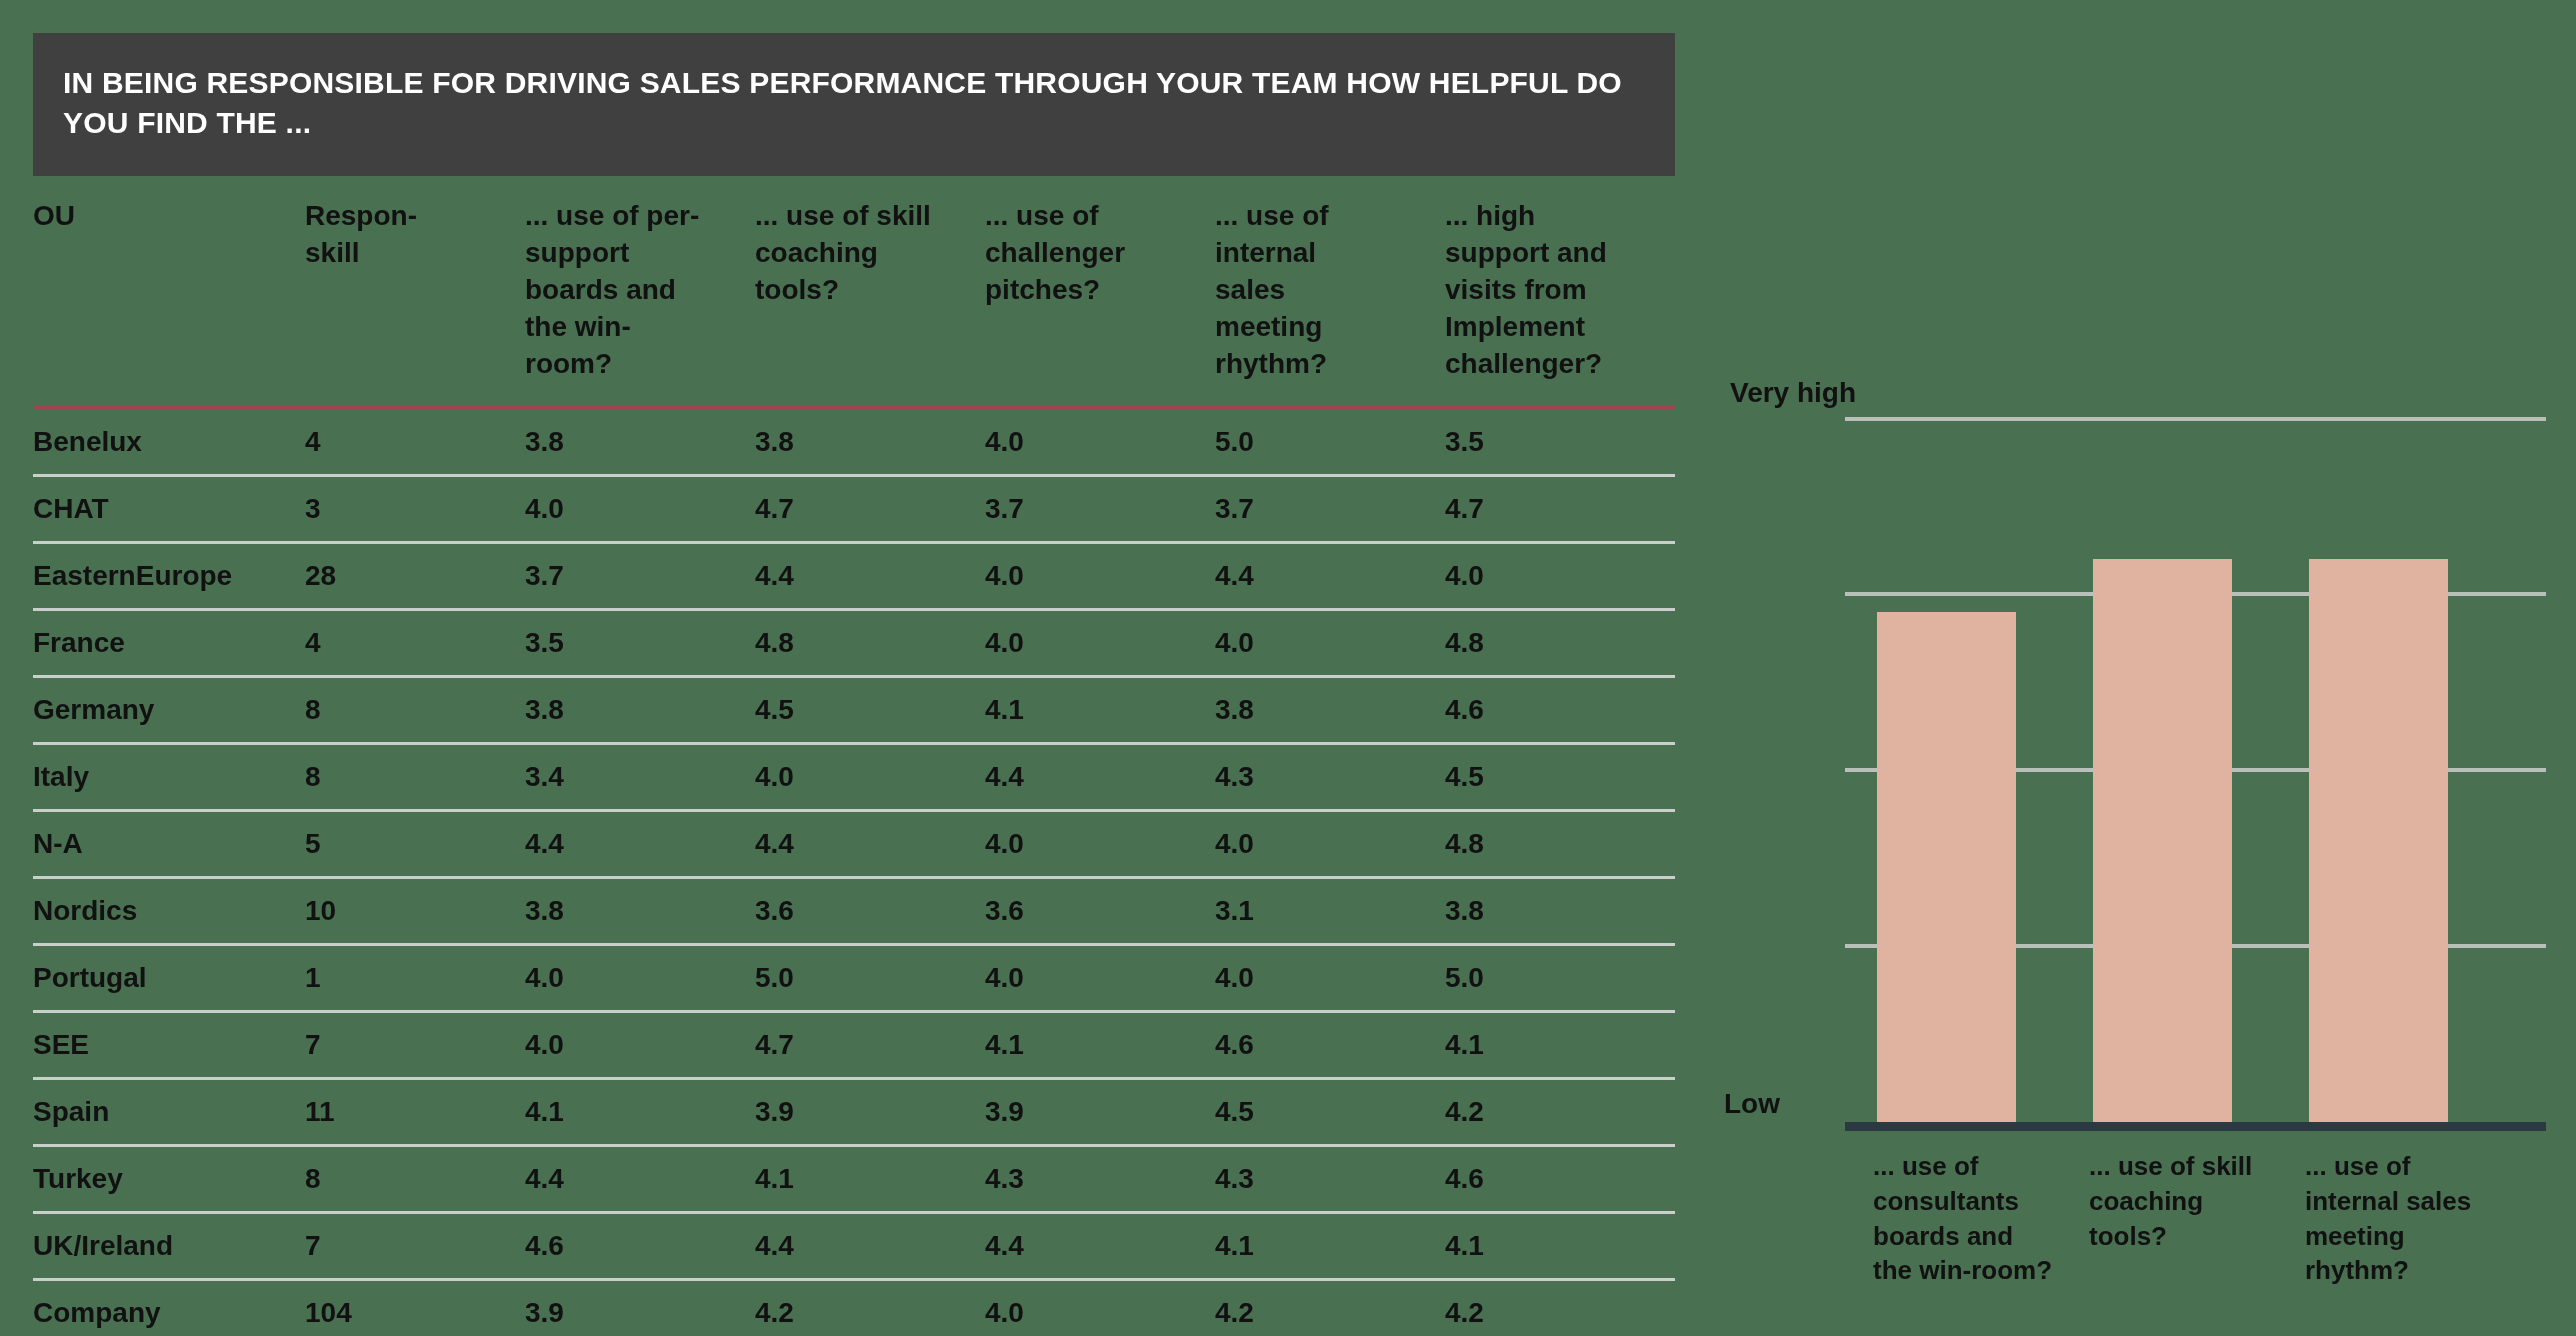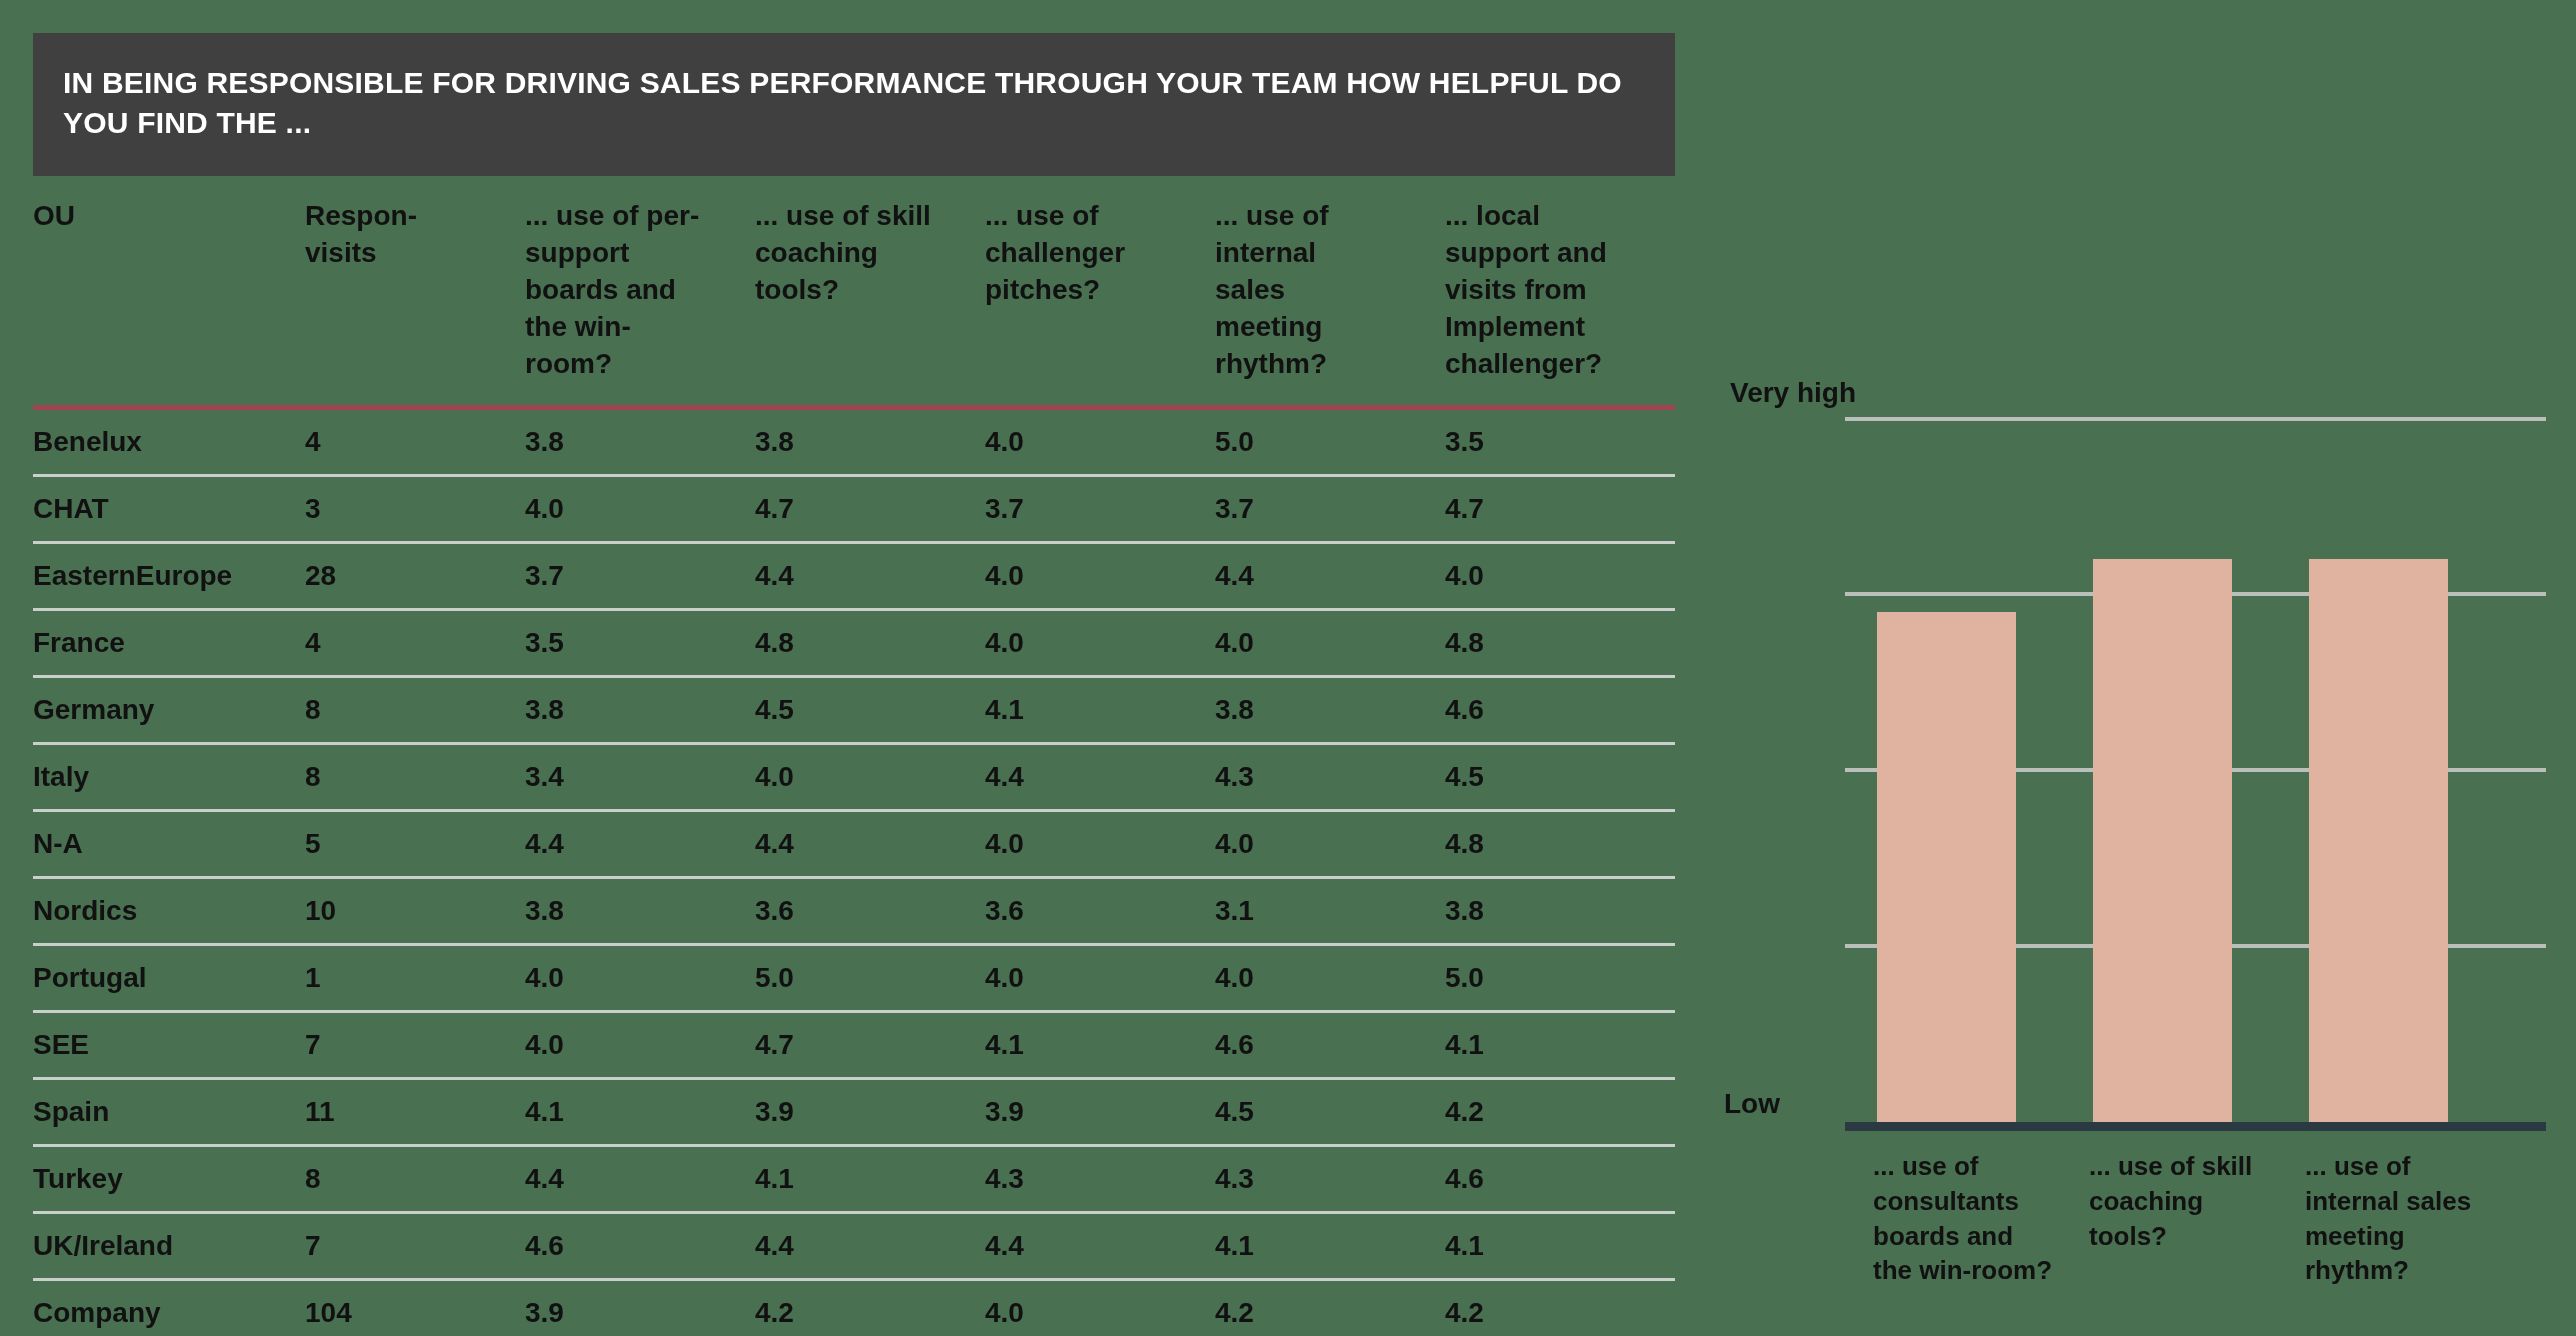--- a/index.html
+++ b/index.html
@@ -173,21 +173,21 @@
           <col class="c-q">
           <col class="c-q">
       </colgroup>
       <thead>
         <tr class="head-row" id="header-row">
             <th>
               <div>OU</div>
             </th>
             <th>
               <div>Respon-</div>
-              <div>visits</div>
+              <div>skill</div>
             </th>
             <th>
               <div>... use of per-</div>
               <div>support</div>
               <div>boards and</div>
               <div>the win-</div>
               <div>room?</div>
             </th>
             <th>
               <div>... use of skill</div>
@@ -200,21 +200,21 @@
               <div>pitches?</div>
             </th>
             <th>
               <div>... use of</div>
               <div>internal</div>
               <div>sales</div>
               <div>meeting</div>
               <div>rhythm?</div>
             </th>
             <th>
-              <div>... local</div>
+              <div>... high</div>
               <div>support and</div>
               <div>visits from</div>
               <div>Implement</div>
               <div>challenger?</div>
             </th>
           </tr>
         <tr class="head-rule">
           <th colspan="7"></th>
         </tr>
       </thead>

